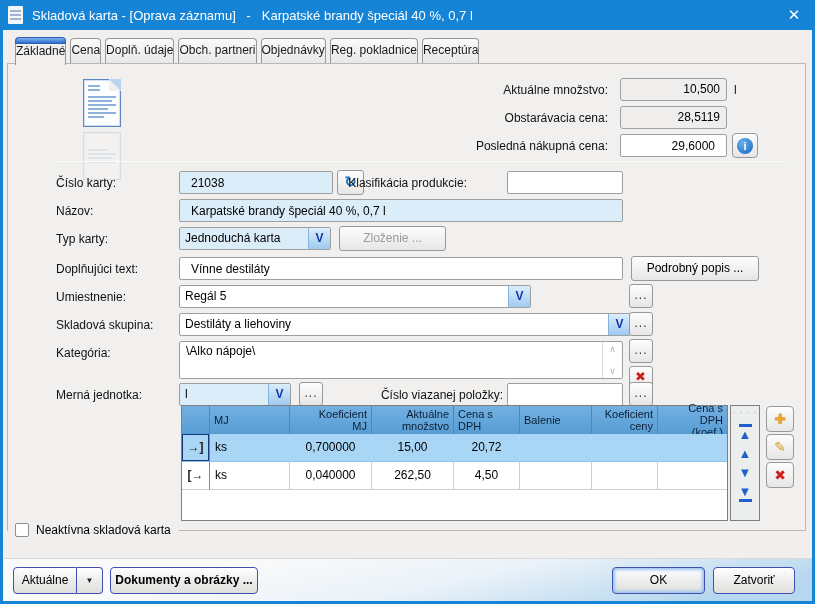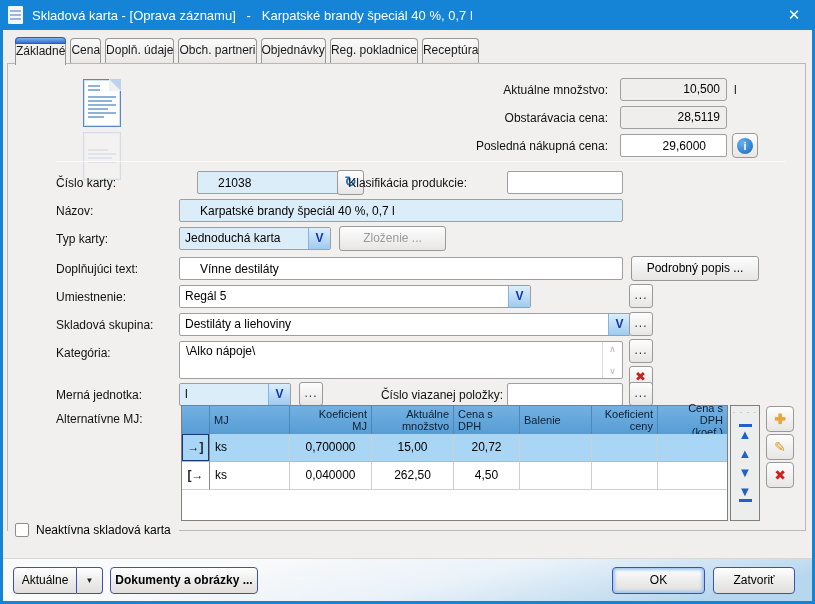--- a/index.html
+++ b/index.html
@@ -22,21 +22,21 @@
          border-radius:4px 4px 0 0; margin-right:4px; margin-bottom:1px; position:relative; }
   .tab.active { height:28px; line-height:26px; background:#f1f0ee; margin-bottom:-1px; z-index:5; font-weight:normal; }
   .tab.active::before { content:""; position:absolute; left:-1px; right:-1px; top:-1px; height:5px;
          background:linear-gradient(#7fb2ef,#2f6fd0); border-radius:4px 4px 0 0; border:1px solid #2a5cb8; }
   
   .page { position:absolute; left:7px; top:63px; width:799px; height:468px; background:#f1f0ee;
           border:1px solid #b9b8b6; z-index:1; }
   .lbl { position:absolute; font-size:12px; color:#111; height:24px; line-height:24px; white-space:nowrap; }
   .lbl.r { text-align:right; }
   .txt { position:absolute; height:23px; border:1px solid #9f9f9f; border-radius:2px; background:#fff;
-         font-family:"Liberation Sans","DejaVu Sans",sans-serif; font-size:12px; padding:0 20px; color:#000; }
+         font-family:"Liberation Sans","DejaVu Sans",sans-serif; font-size:12px; padding:0 11px; color:#000; }
   .txt.blue { background:#dcedfa; }
   .txt.num { text-align:right; }
   .ro { position:absolute; height:23px; border:1px solid #9f9f9f; border-radius:3px; background:#efeeed;
         font-size:12px; line-height:21px; padding:0 6px; text-align:right; color:#000; }
   .combo { position:absolute; height:23px; border:1px solid #9f9f9f; border-radius:2px; background:#dcedfa; display:flex; overflow:hidden; }
   .combo .val { flex:1; font-size:12px; line-height:21px; padding:0 5px; white-space:nowrap; overflow:hidden; }
   .combo .vbtn { width:22px; flex:0 0 auto; background:linear-gradient(#dceefc,#9fcaf0); border-left:1px solid #86b3da;
                  color:#1536a8; font-weight:bold; font-size:12px; text-align:center; line-height:21px; }
   .btn { position:absolute; height:25px; background:linear-gradient(#fdfdfd,#e7e6e5); border:1px solid #999;
          border-radius:3px; font-size:12px; text-align:center; line-height:23px; color:#000; cursor:default; }
@@ -158,21 +158,21 @@
     <div class="ro" style="left:612px;top:42px;width:107px">28,5119</div>
     <div class="lbl r" style="left:430px;top:70px;width:170px">Posledná nákupná cena:</div>
     <input class="txt num" style="left: 612px; top: 70px; width: 107px;" value="29,6000">
     <div class="infobtn" style="left:724px;top:69px">
         <b>i</b>
       </div>
 
     <div class="sep" style="left:48px;top:97px;width:730px"></div>
 
     <div class="lbl" style="left:48px;top:107px">Číslo karty:</div>
-    <input class="txt blue" style="left: 171px; top: 107px; width: 154px; margin-left: 18px;" value="21038">
+    <input class="txt blue" style="left: 171px; top: 107px; width: 154px;" value="21038">
     <div class="btn iconbtn" style="left:329px;top:106px;width:27px"><span>↻</span></div>
     <div class="lbl r" style="left:240px;top:107px;width:219px">Klasifikácia produkcie:</div>
     <input class="txt" style="left: 499px; top: 107px; width: 116px;" value="">
 
     <div class="lbl" style="left:48px;top:135px">Názov:</div>
     <input class="txt blue" style="left: 171px; top: 135px; width: 444px;" value="Karpatské brandy špeciál 40 %, 0,7 l">
 
     <div class="lbl" style="left:48px;top:163px">Typ karty:</div>
     <div class="combo" style="left:171px;top:163px;width:152px">
       <span class="val">Jednoduchá karta</span>
@@ -212,21 +212,20 @@
     <div class="lbl" style="left:48px;top:319px">Merná jednotka:</div>
     <div class="combo" style="left:171px;top:319px;width:112px">
       <span class="val">l</span>
       <span class="vbtn">V</span>
     </div>
     <div class="btn sm" style="left:291px;top:318px">...</div>
     <div class="lbl r" style="left:330px;top:319px;width:165px">Číslo viazanej položky:</div>
     <input class="txt" style="left: 499px; top: 319px; width: 116px;" value="">
     <div class="btn sm" style="left:621px;top:318px">...</div>
 
-    <div class="lbl" style="left:48px;top:343px">Alternatívne MJ:</div>
     <div class="grid">
       <div class="trow">
         <div class="hcell c0"></div>
         <div class="hcell c1">MJ</div>
         <div class="hcell c2 hr">Koeficient
 MJ</div>
         <div class="hcell c3 hr">Aktuálne
 množstvo</div>
         <div class="hcell c4">Cena s DPH</div>
         <div class="hcell c5">Balenie</div>

